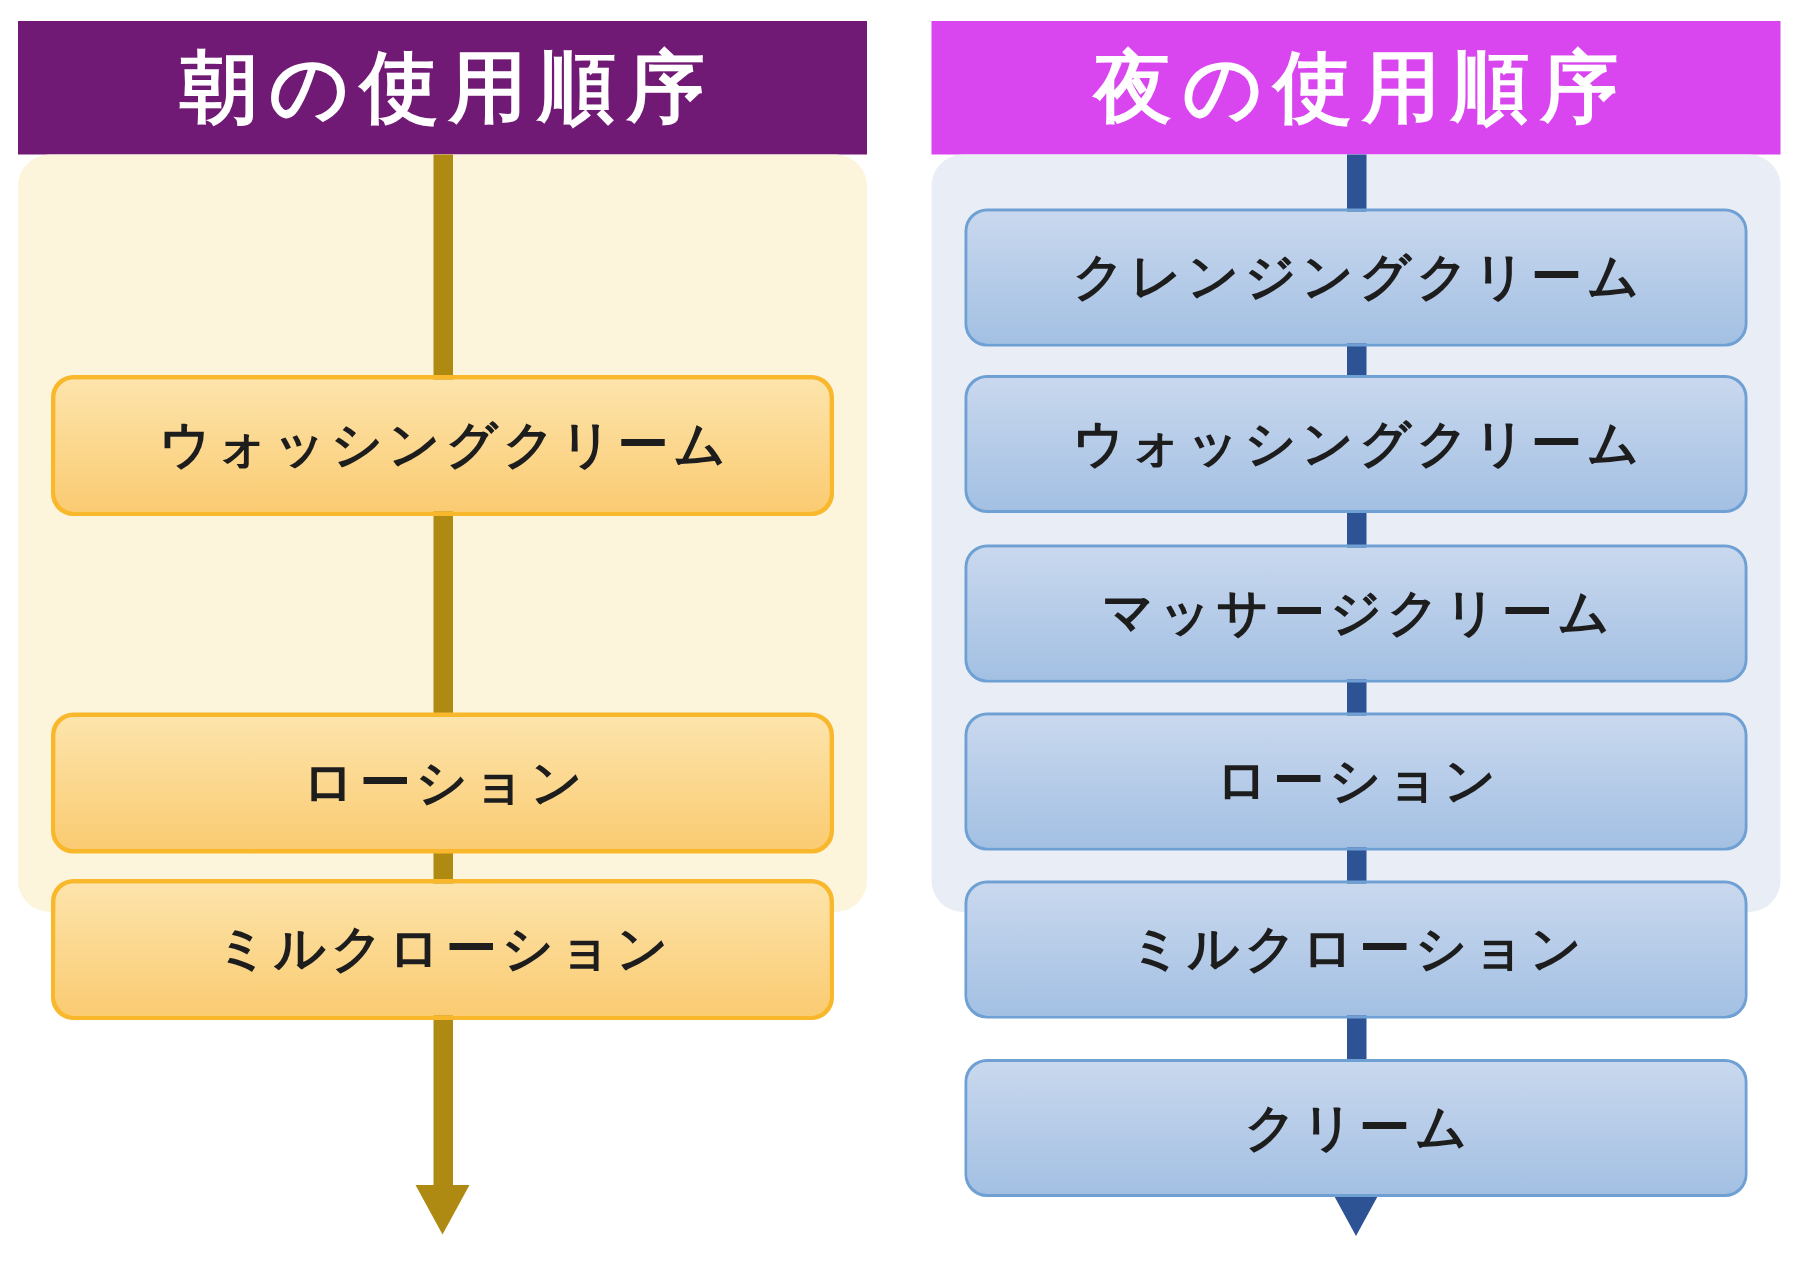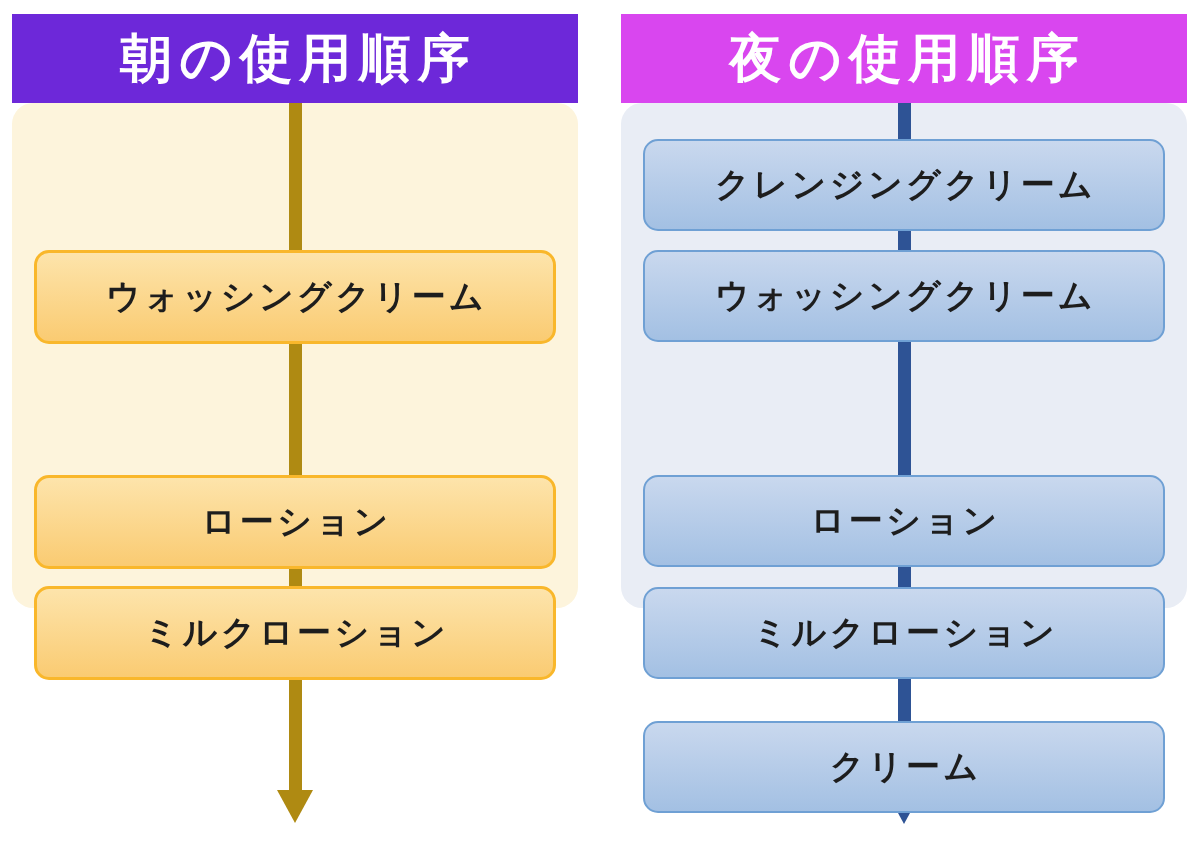--- a/index.html
+++ b/index.html
@@ -31,21 +31,21 @@
     display: flex;
     align-items: center;
     justify-content: center;
     color: #ffffff;
     font-size: 52px;
     font-weight: 700;
     letter-spacing: 0.14em;
     text-indent: 0.14em;
     white-space: nowrap;
   }
-  .panel-left  .panel-header { background: #6d28d9; }
+  .panel-left  .panel-header { background: #701a75; }
   .panel-right .panel-header { background: #d946ef; }
 
   .panel-body {
     position: absolute;
     top: 89px; left: 0; right: 0;
     height: 505px;
     border-radius: 21px;
   }
   .panel-left  .panel-body { background: #FDF4DC; }
   .panel-right .panel-body { background: #E9EDF5; }
@@ -96,21 +96,21 @@
   
   .panel-left  .pos-0 { top: 147px; }
   .panel-left  .pos-1 { top: 372px; }
   .panel-left  .pos-2 { top: 483px; }
 
   .panel-right .pos-0 { top: 36px;  }
   .panel-right .pos-1 { top: 147px; }
   .panel-right .pos-2 { top: 260px; }
   .panel-right .pos-3 { top: 372px; }
   .panel-right .pos-4 { top: 484px; }
-  .panel-right .pos-5 { top: 618px; }
+  .panel-right .pos-5 { top: 603px; }
 </style>
 </head>
 <body>
 
 <div class="canvas">
 
   <div class="panel panel-left">
     <div class="panel-header">朝の使用順序</div>
     <div class="panel-body">
       <div class="flow-line"></div>
@@ -121,19 +121,20 @@
     </div>
   </div>
 
   <div class="panel panel-right">
     <div class="panel-header">夜の使用順序</div>
     <div class="panel-body">
       <div class="flow-line"></div>
       <div class="flow-arrowhead"></div>
       <div class="flow-box pos-0">クレンジングクリーム</div>
       <div class="flow-box pos-1">ウォッシングクリーム</div>
+      <div class="flow-box pos-2">マッサージクリーム</div>
       <div class="flow-box pos-3">ローション</div>
       <div class="flow-box pos-4">ミルクローション</div>
       <div class="flow-box pos-5">クリーム</div>
     </div>
   </div>
 
 </div>
 
 </body></html>

